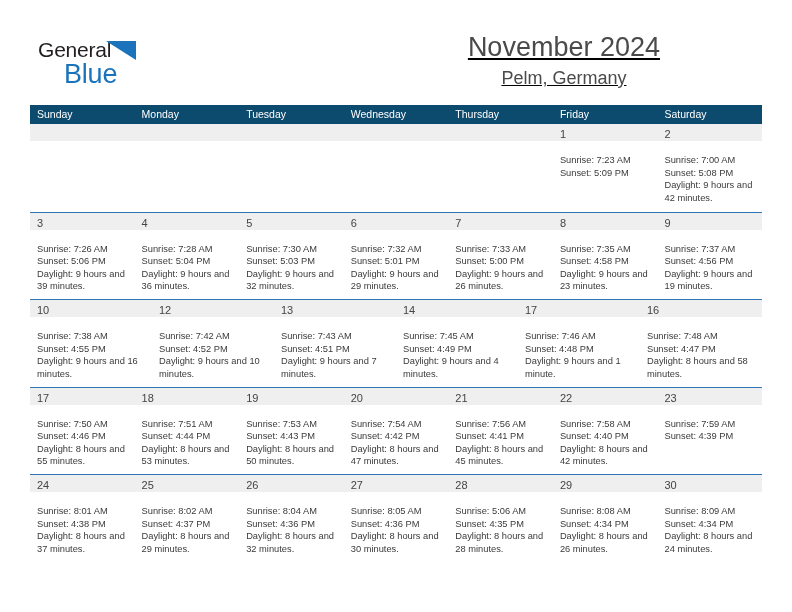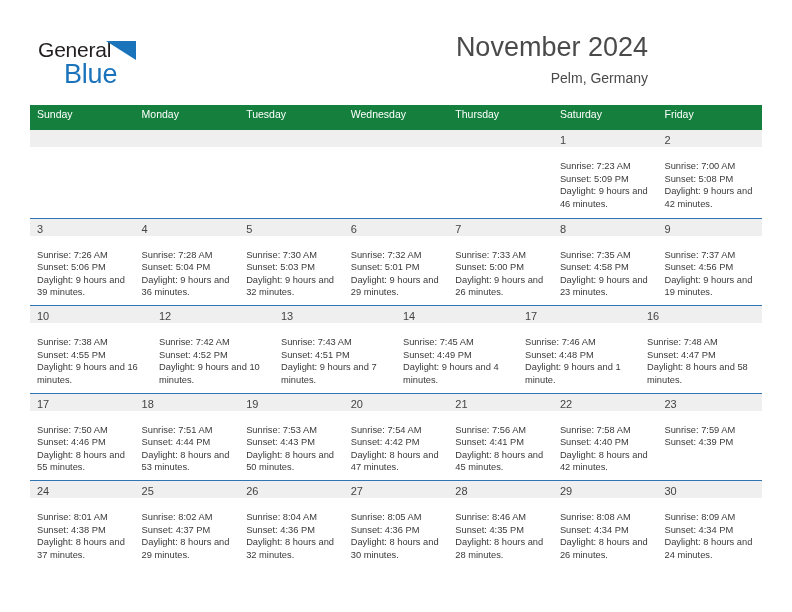--- a/index.html
+++ b/index.html
@@ -54,51 +54,52 @@
   .logo-tri {
     position: absolute;
     left: 68px;
     top: 3px;
     width: 30px;
     height: 19px;
   }
 
   .title-block {
     position: absolute;
-    right: 40px;
+    right: 28px;
     top: 30px;
-    text-align: right;
+    text-align: center;
+    text-decoration: underline;
   }
   .month-title {
     font-size: 27px;
     color: #4a4a4a;
     font-weight: normal;
     line-height: 34px;
     white-space: nowrap;
   }
   .location {
-    font-size: 14px;
+    font-size: 18px;
     color: #4a4a4a;
     line-height: 20px;
     margin-top: 4px;
     white-space: nowrap;
   }
 
   
   .calendar {
     position: absolute;
     left: 30px;
     top: 105px;
     width: 732px;
   }
 
   .dow-row {
     display: flex;
-    background: #15803d;
-    height: 25px;
+    background: #0c4a6e;
+    height: 19px;
   }
   .dow-cell {
     flex: 1 1 0;
     color: #ffffff;
     font-size: 10.5px;
     line-height: 19px;
     padding-left: 7px;
     box-sizing: border-box;
     overflow: hidden;
     white-space: nowrap;
@@ -167,22 +168,22 @@
 
 </div>
 
 <div class="calendar">
   <div class="dow-row" id="dow-row">
       <div class="dow-cell">Sunday</div>
       <div class="dow-cell">Monday</div>
       <div class="dow-cell">Tuesday</div>
       <div class="dow-cell">Wednesday</div>
       <div class="dow-cell">Thursday</div>
+      <div class="dow-cell">Friday</div>
       <div class="dow-cell">Saturday</div>
-      <div class="dow-cell">Friday</div>
     </div>
   <div id="weeks-container">
       <div class="week-row">
         <div class="day-cell empty">
           <div class="day-num-band"><span class="day-num"></span></div>
         </div>
         <div class="day-cell empty">
           <div class="day-num-band"><span class="day-num"></span></div>
         </div>
         <div class="day-cell empty">
@@ -192,21 +193,20 @@
           <div class="day-num-band"><span class="day-num"></span></div>
         </div>
         <div class="day-cell empty">
           <div class="day-num-band"><span class="day-num"></span></div>
         </div>
         <div class="day-cell">
           <div class="day-num-band"><span class="day-num">1</span></div>
           <div class="day-info">
             <div>Sunrise: 7:23 AM</div>
             <div>Sunset: 5:09 PM</div>
-            <div class="wrap">Daylight: 9 hours and 46 minutes.</div>
           </div>
         </div>
         <div class="day-cell">
           <div class="day-num-band"><span class="day-num">2</span></div>
           <div class="day-info">
             <div>Sunrise: 7:00 AM</div>
             <div>Sunset: 5:08 PM</div>
             <div class="wrap">Daylight: 9 hours and 42 minutes.</div>
           </div>
         </div>
@@ -405,21 +405,21 @@
           <div class="day-num-band"><span class="day-num">27</span></div>
           <div class="day-info">
             <div>Sunrise: 8:05 AM</div>
             <div>Sunset: 4:36 PM</div>
             <div class="wrap">Daylight: 8 hours and 30 minutes.</div>
           </div>
         </div>
         <div class="day-cell">
           <div class="day-num-band"><span class="day-num">28</span></div>
           <div class="day-info">
-            <div>Sunrise: 8:46 AM</div>
+            <div>Sunrise: 5:06 AM</div>
             <div>Sunset: 4:35 PM</div>
             <div class="wrap">Daylight: 8 hours and 28 minutes.</div>
           </div>
         </div>
         <div class="day-cell">
           <div class="day-num-band"><span class="day-num">29</span></div>
           <div class="day-info">
             <div>Sunrise: 8:08 AM</div>
             <div>Sunset: 4:34 PM</div>
             <div class="wrap">Daylight: 8 hours and 26 minutes.</div>

